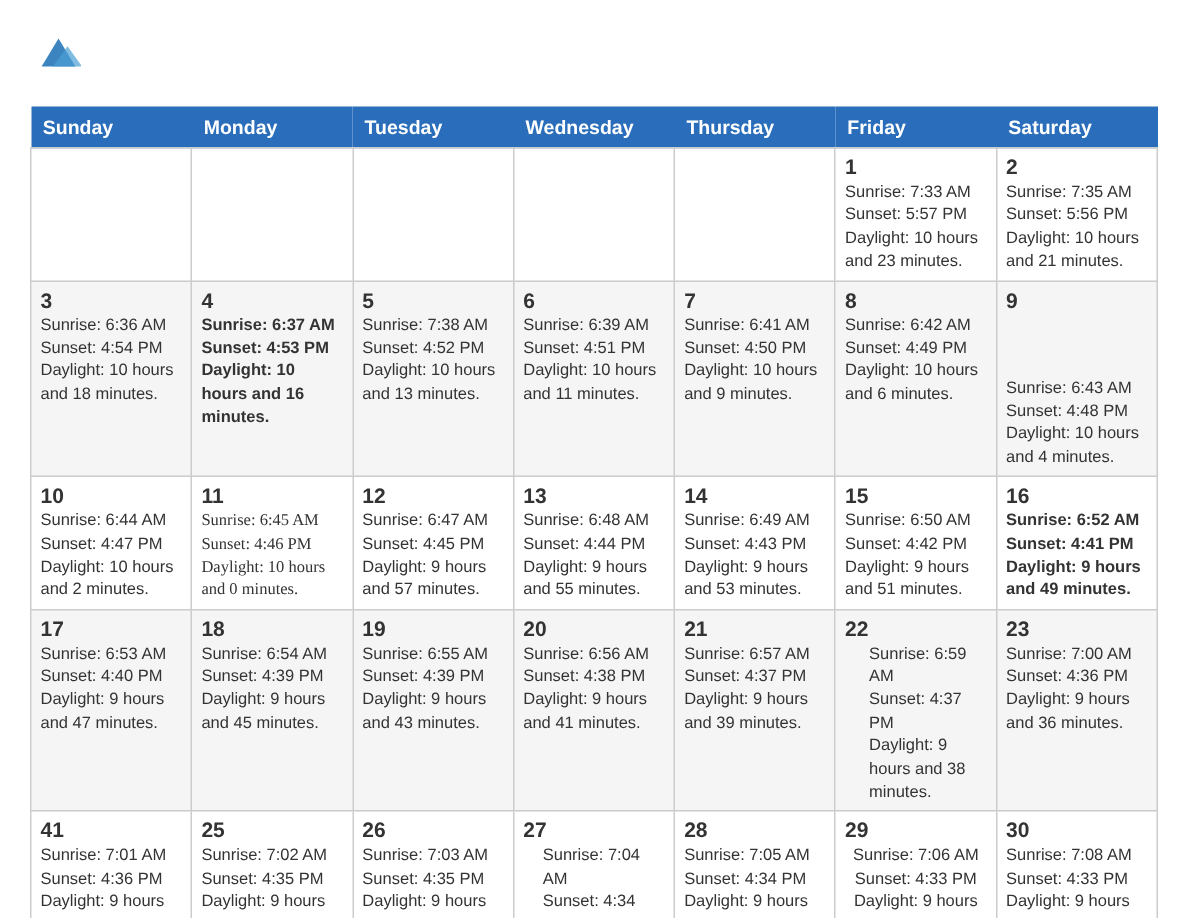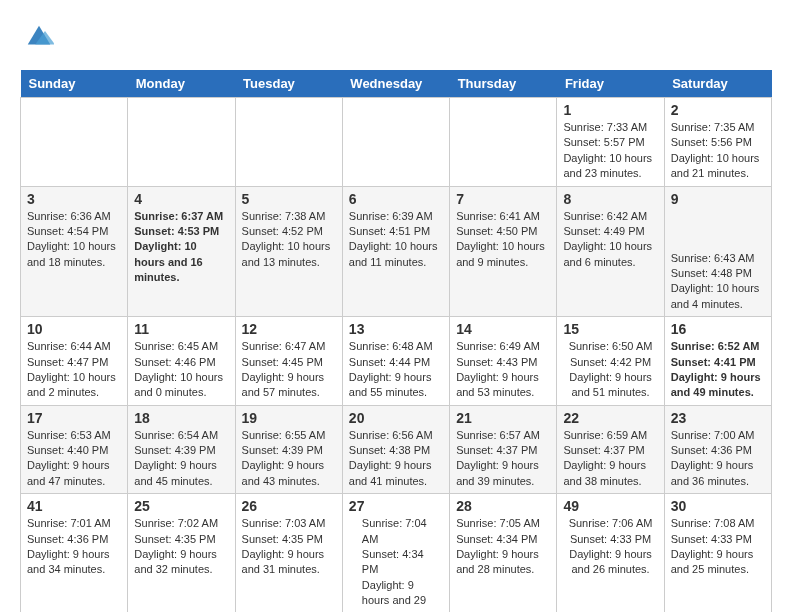--- a/index.html
+++ b/index.html
@@ -185,21 +185,21 @@
       </tr>
       <tr>
         <td>
           <span class="day-number">10</span>
           <div class="day-detail" style="white-space: pre-line;">Sunrise: 6:44 AM
 Sunset: 4:47 PM
 Daylight: 10 hours and 2 minutes.</div>
         </td>
         <td>
           <span class="day-number">11</span>
-          <div class="day-detail" style="white-space: pre-line;">Sunrise: 6:45 AM
+          <div class="day-detail" style="white-space: pre-line; font-family: Liberation Serif, serif;">Sunrise: 6:45 AM
 Sunset: 4:46 PM
 Daylight: 10 hours and 0 minutes.</div>
         </td>
         <td>
           <span class="day-number">12</span>
           <div class="day-detail" style="white-space: pre-line;">Sunrise: 6:47 AM
 Sunset: 4:45 PM
 Daylight: 9 hours and 57 minutes.</div>
         </td>
         <td>
@@ -209,21 +209,21 @@
 Daylight: 9 hours and 55 minutes.</div>
         </td>
         <td>
           <span class="day-number">14</span>
           <div class="day-detail" style="white-space: pre-line;">Sunrise: 6:49 AM
 Sunset: 4:43 PM
 Daylight: 9 hours and 53 minutes.</div>
         </td>
         <td>
           <span class="day-number">15</span>
-          <div class="day-detail" style="white-space: pre-line; text-align: center;">Sunrise: 6:50 AM
+          <div class="day-detail" style="white-space: pre-line;">Sunrise: 6:50 AM
 Sunset: 4:42 PM
 Daylight: 9 hours and 51 minutes.</div>
         </td>
         <td>
           <span class="day-number">16</span>
           <div class="day-detail" style="white-space: pre-line; font-weight: bold;">Sunrise: 6:52 AM
 Sunset: 4:41 PM
 Daylight: 9 hours and 49 minutes.</div>
         </td>
       </tr>
@@ -253,21 +253,21 @@
 Daylight: 9 hours and 41 minutes.</div>
         </td>
         <td>
           <span class="day-number">21</span>
           <div class="day-detail" style="white-space: pre-line;">Sunrise: 6:57 AM
 Sunset: 4:37 PM
 Daylight: 9 hours and 39 minutes.</div>
         </td>
         <td>
           <span class="day-number">22</span>
-          <div class="day-detail" style="white-space: pre-line;">Sunrise: 6:59 AM
+          <div class="day-detail" style="white-space: pre-line; margin-left: 16px;">Sunrise: 6:59 AM
 Sunset: 4:37 PM
 Daylight: 9 hours and 38 minutes.</div>
         </td>
         <td>
           <span class="day-number">23</span>
           <div class="day-detail" style="white-space: pre-line;">Sunrise: 7:00 AM
 Sunset: 4:36 PM
 Daylight: 9 hours and 36 minutes.</div>
         </td>
       </tr>
@@ -296,21 +296,21 @@
 Sunset: 4:34 PM
 Daylight: 9 hours and 29 minutes.</div>
         </td>
         <td>
           <span class="day-number">28</span>
           <div class="day-detail" style="white-space: pre-line;">Sunrise: 7:05 AM
 Sunset: 4:34 PM
 Daylight: 9 hours and 28 minutes.</div>
         </td>
         <td>
-          <span class="day-number">49</span>
+          <span class="day-number">29</span>
           <div class="day-detail" style="white-space: pre-line; text-align: center;">Sunrise: 7:06 AM
 Sunset: 4:33 PM
 Daylight: 9 hours and 26 minutes.</div>
         </td>
         <td>
           <span class="day-number">30</span>
           <div class="day-detail" style="white-space: pre-line;">Sunrise: 7:08 AM
 Sunset: 4:33 PM
 Daylight: 9 hours and 25 minutes.</div>
         </td>

